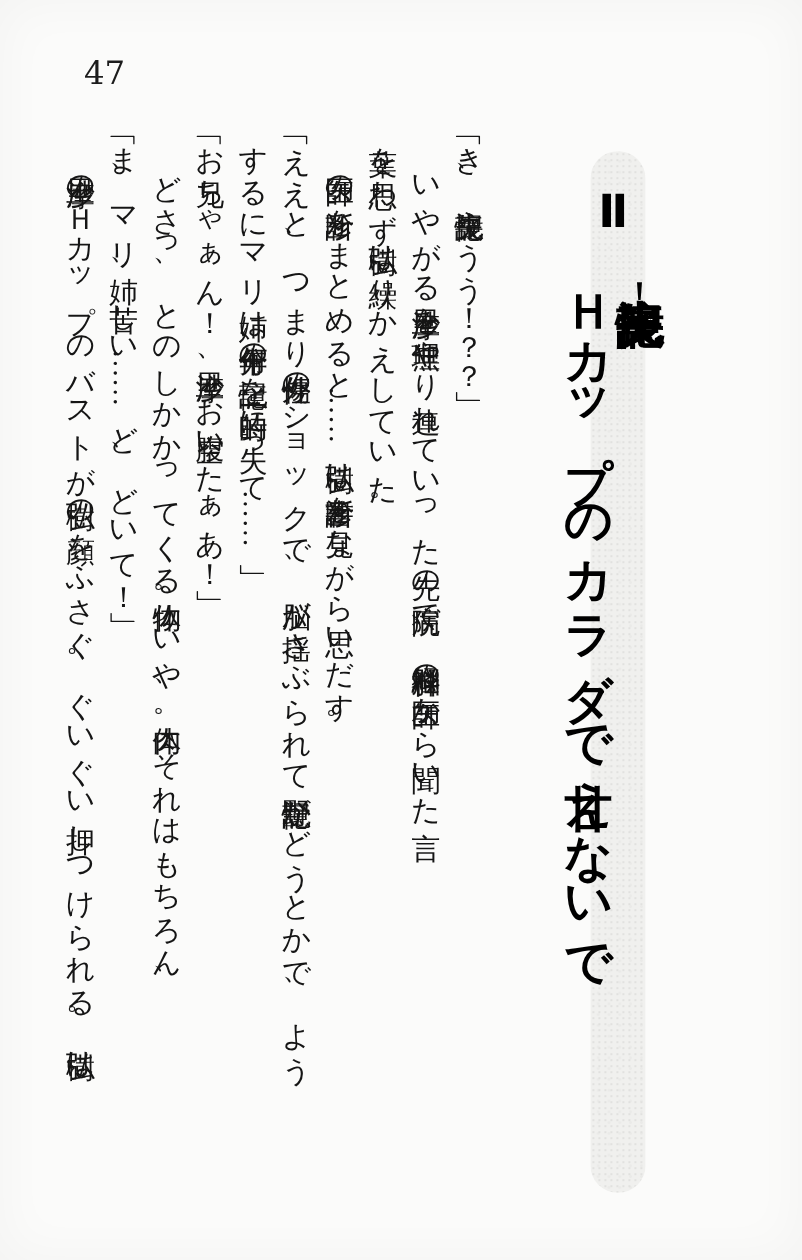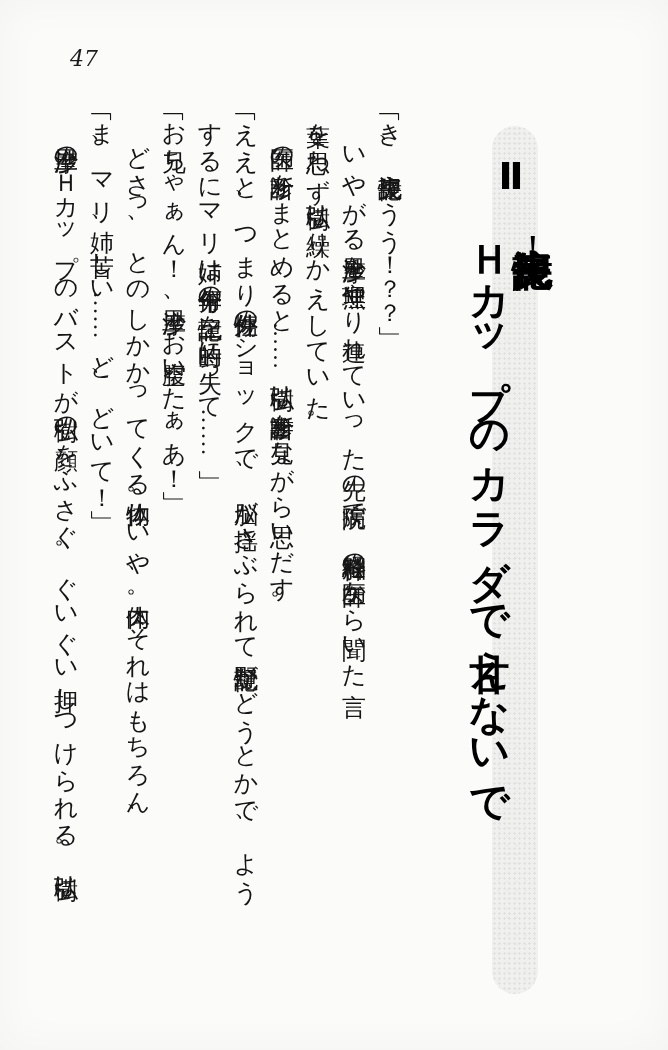--- a/index.html
+++ b/index.html
@@ -6,22 +6,21 @@
   .page {
     position:relative;
     width:668px; height:1050px;
     background:#fbfbfa;
     overflow:hidden;
     box-shadow: inset 0 0 45px rgba(0,0,0,0.035);
     font-family:"Liberation Serif","DejaVu Serif",serif;
   }
   .page-number {
     position:absolute; left:70px; top:46px;
-    font-style:italic;
-    font-size:22px;
+    font-size:27px;
     color:#1c1c1c;
     font-family:"DejaVu Serif","Liberation Serif",serif;
   }
   .chapter-band {
     position:absolute; left:492px; top:126px;
     width:46px; height:868px;
     border-radius:23px;
     background-color:#f0f0ee;
     background-image:
       radial-gradient(#e1e1df 1px, rgba(0,0,0,0) 1.3px),

